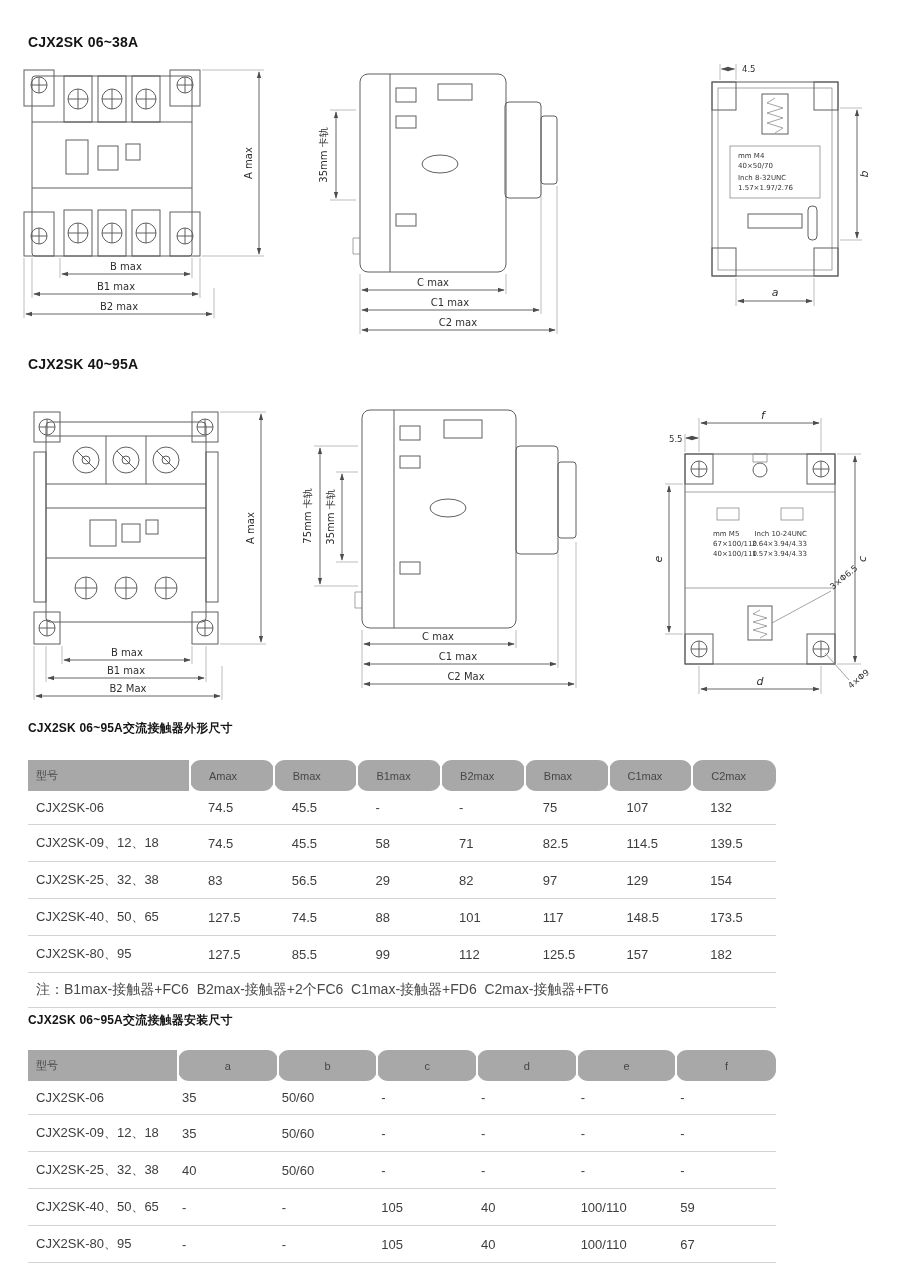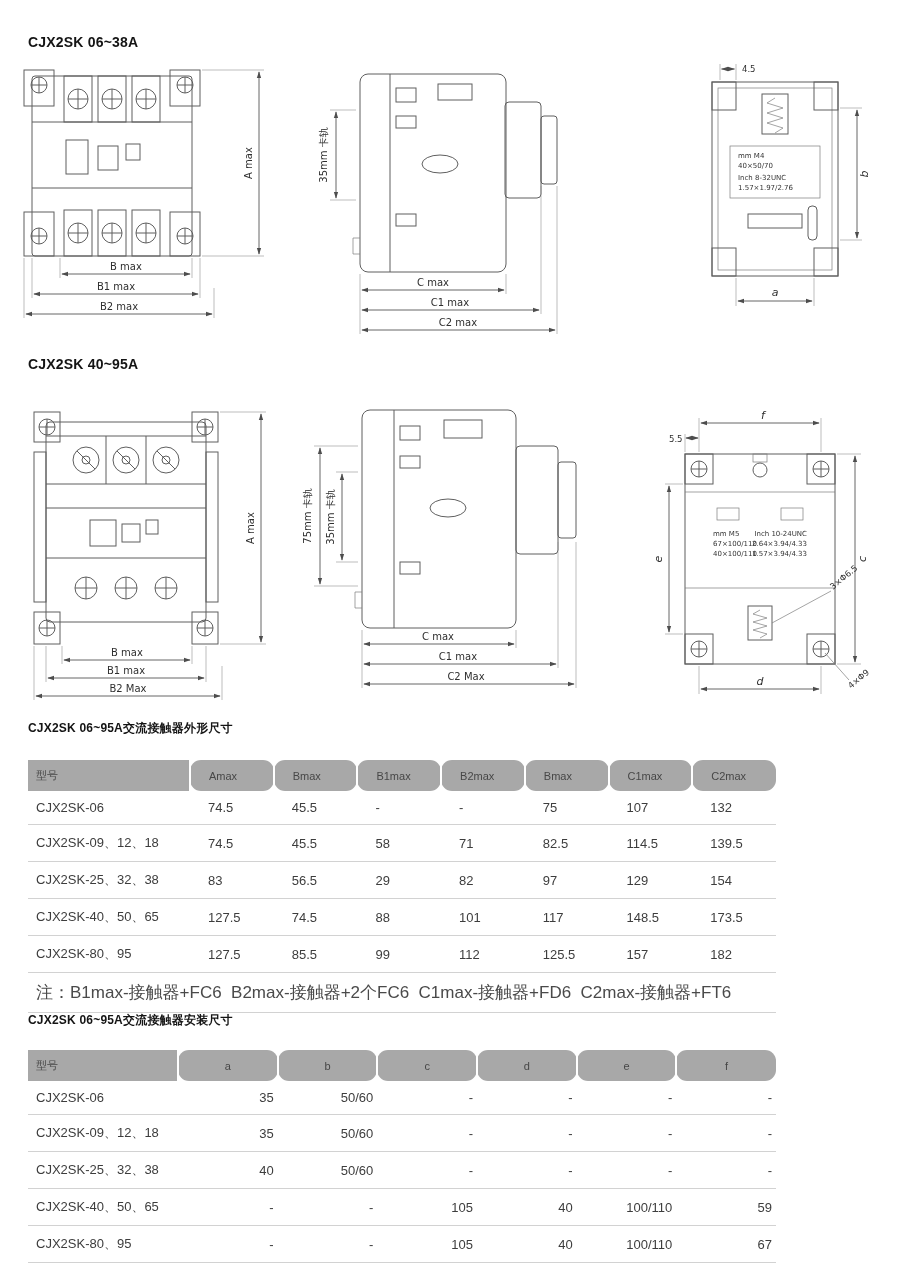--- a/index.html
+++ b/index.html
@@ -39,24 +39,24 @@
   table.dims th {
     background:var(--header-bg,#a8a8a8); color:var(--header-text,#474747);
     font-weight:normal; font-size:11px; padding:8px 4px 8px 18px; text-align:left;
   }
   table.dims th + th { border-left:2px solid #ffffff;border-radius:11px; }
   table.dims th:first-child { padding-left:8px; }
   table.dims tbody td { border-bottom:1px solid #d2d2d2; padding:9px 4px 9px 18px; }
   table.dims tbody td:first-child { padding-left:8px; }
   #table2 th { text-align:center; padding:8px 4px; }
   #table2 th:first-child { text-align:left; padding-left:8px; }
-  #table2 tbody td { text-align:right; padding:9px 4px; }
+  #table2 tbody td { text-align:left; padding:9px 4px; }
   #table2 tbody td:first-child { text-align:left; padding-left:8px; }
   td.note {
-    border-bottom:1px solid #d2d2d2; padding:8px; font-size:17px;
+    border-bottom:1px solid #d2d2d2; padding:8px; font-size:14px;
     color:#4a4a4a; white-space:pre-wrap;
   }
 </style>
 </head>
 <body>
 
 <h2 class="sec-title" id="s1-title">CJX2SK 06~38A</h2>
 <h2 class="sec-title" id="s2-title">CJX2SK 40~95A</h2>
 <h2 class="sec-title" id="t1-title">CJX2SK 06~95A交流接触器外形尺寸</h2>
 <h2 class="sec-title" id="t2-title">CJX2SK 06~95A交流接触器安装尺寸</h2>

